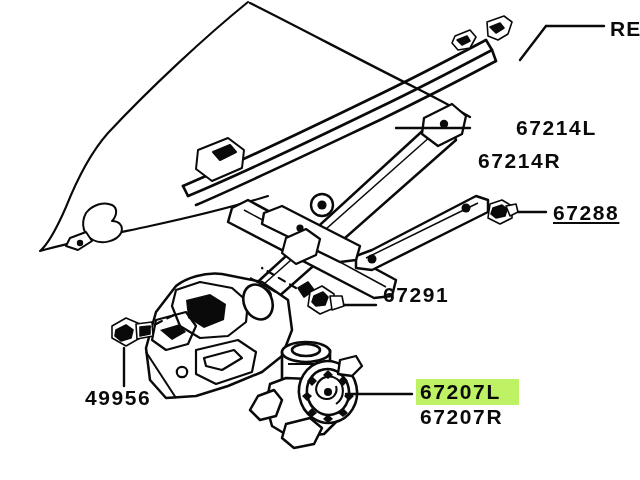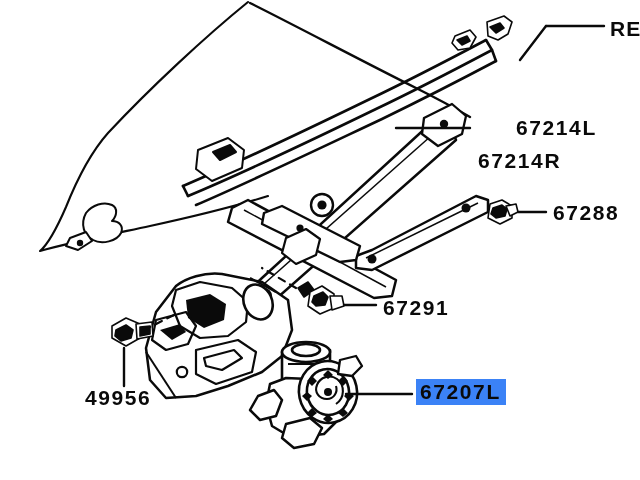--- a/index.html
+++ b/index.html
@@ -33,22 +33,22 @@
     position: absolute;
     font-family: "Liberation Sans", sans-serif;
     font-size: 21px;
     font-weight: bold;
     letter-spacing: 1.6px;
     color: #0a0a0a;
     white-space: nowrap;
     line-height: 1;
   }
   .label.hl {
-    background: #3b82f6;
-    padding: 2px 5px 3px 4px;
+    background: #bef264;
+    padding: 2px 18px 3px 4px;
   }
   .label.clipped {
     letter-spacing: 1.2px;
   }
 </style>
 </head>
 <body>
 
 <div id="diagram-root">
 
@@ -226,22 +226,23 @@
     </g>
 
   </svg>
 
   <div class="label clipped" style="left:610px; top:18px;">RE</div>
 
   <div class="label" style="left:478px; top:117px;margin-left:38px;">67214L</div>
 
   <div class="label" style="left:478px; top:142px;margin-top:8px;">67214R</div>
 
-  <div class="label" style="left:553px; top:202px;">67288</div>
-
-  <div class="label" style="left:383px; top:297px;">67291</div>
+  <div class="label" style="left:553px; top:202px;text-decoration:underline;">67288</div>
+
+  <div class="label" style="left:383px; top:284px;">67291</div>
 
   <div class="label" style="left:85px; top:387px;">49956</div>
 
   <div class="label hl" style="left:416px; top:379px;">67207L</div>
 
+  <div class="label" style="left:420px; top:406px;">67207R</div>
 
 </div>
 
 </body></html>

